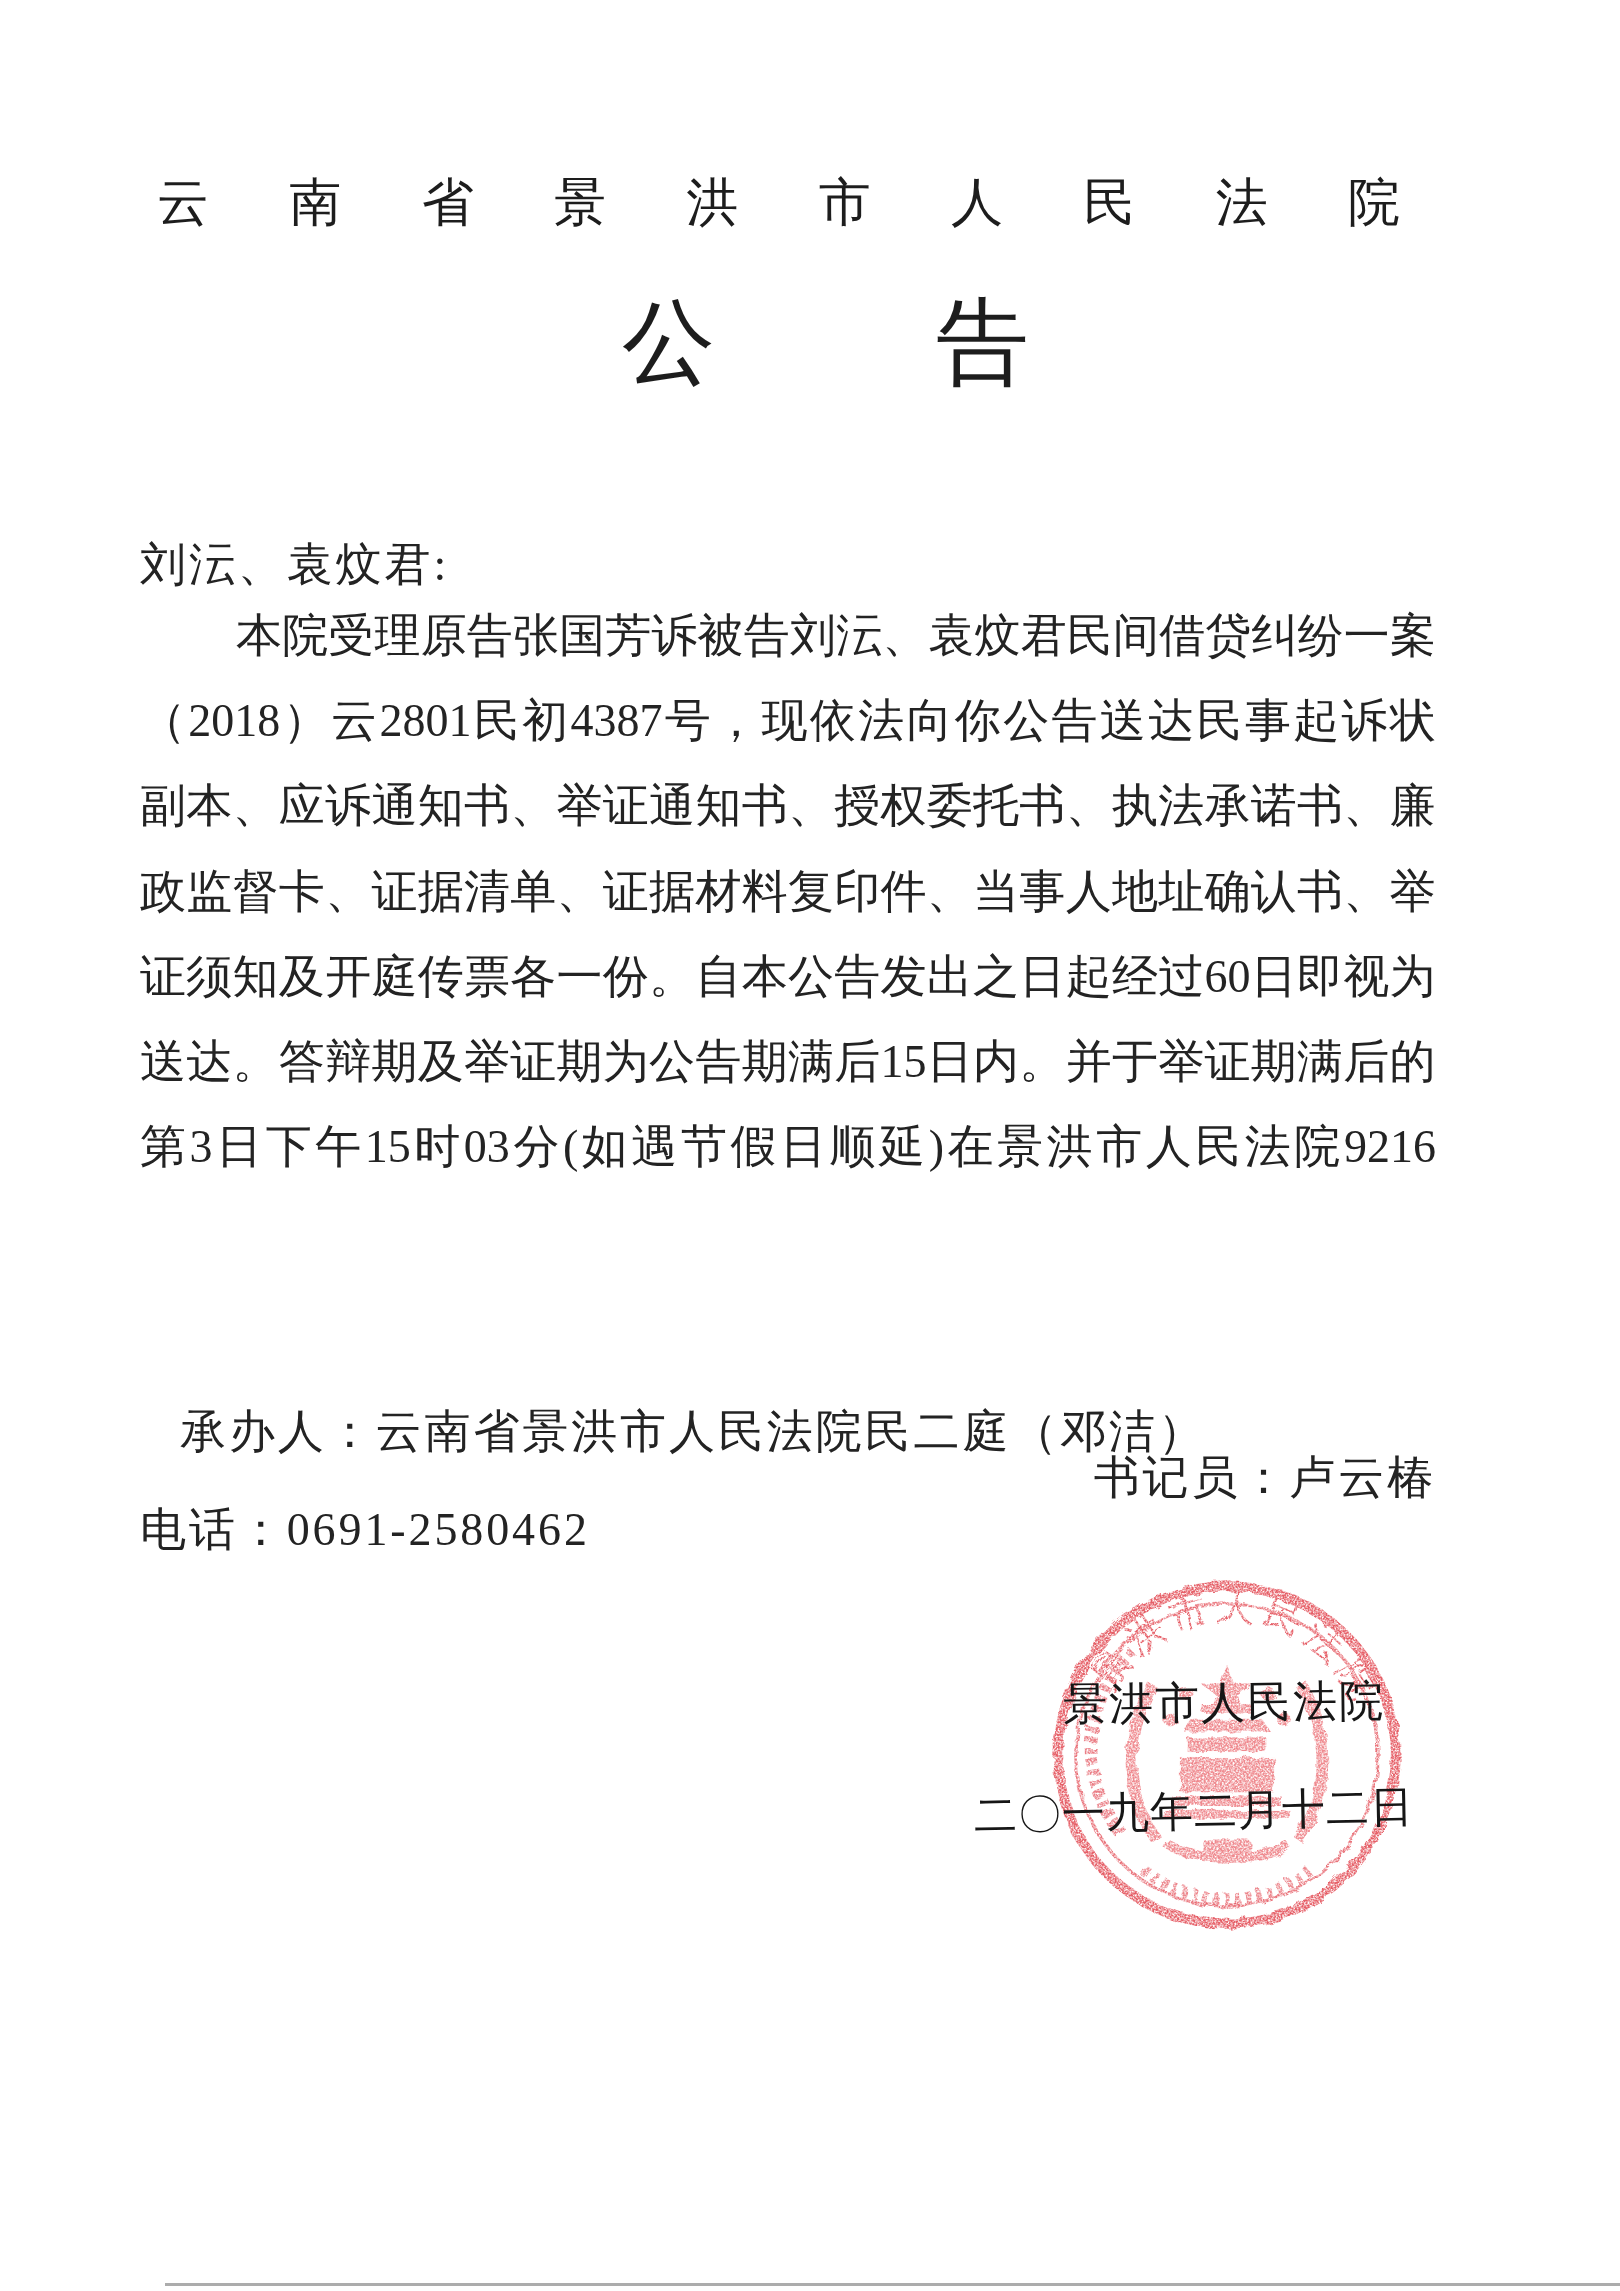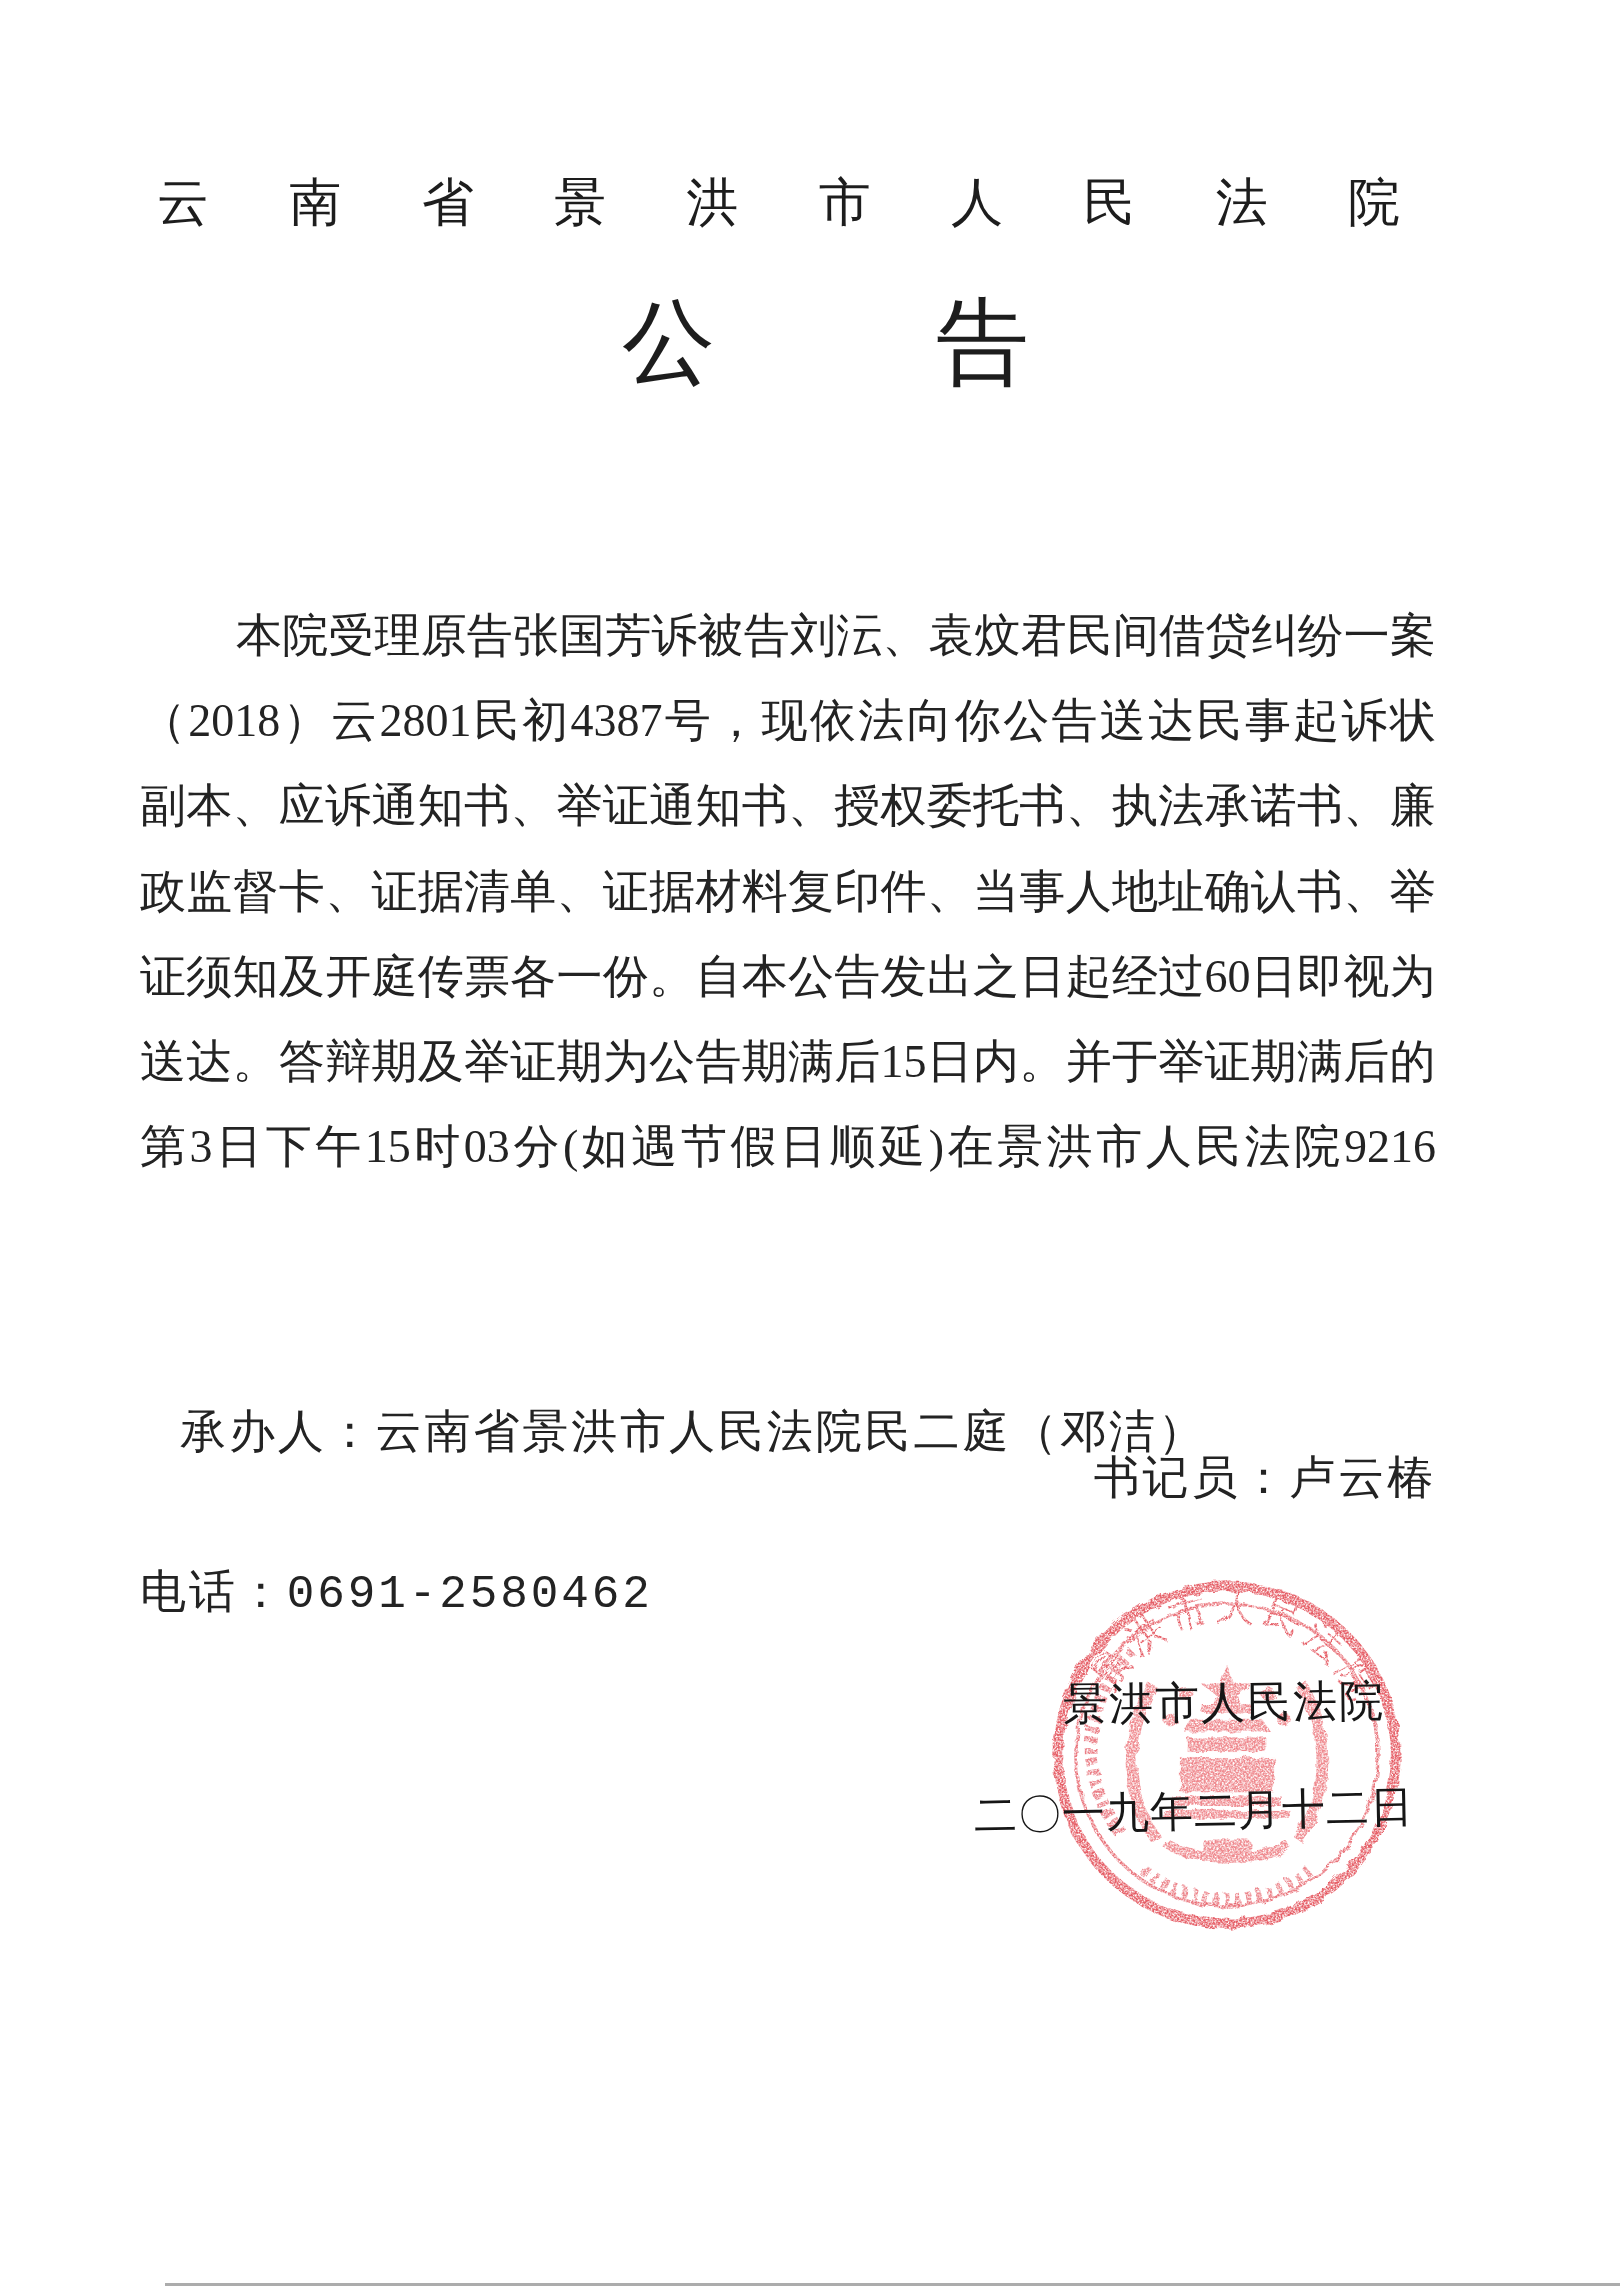--- a/index.html
+++ b/index.html
@@ -35,21 +35,21 @@
   .para-line.indent{padding-left:96px;width:1200px;}
   .para-line.plain{display:block;letter-spacing:2px;}
   .l1{top:608px;}.l2{top:693px;}.l3{top:778px;}.l4{top:864px;}
   .l5{top:949px;}.l6{top:1034px;}.l7{top:1119px;}.l8{top:1205px;}
   .contact-line{
     position:absolute;left:140px;width:1296px;height:57px;
     font-size:46px;line-height:55px;letter-spacing:2.9px;
   }
   .handler{top:1404px;margin-left:40px;}
   .clerk{top:1450px;text-align:right;}
-  .phone{top:1568px;font-family:Liberation Mono, monospace;}
+  .phone{top:1502px;}
   
   .sig-court{
     position:absolute;left:1063px;top:1676px;width:412px;
     font-size:44px;line-height:53px;letter-spacing:2px;color:#161616;
     z-index:3;transform:rotate(-0.6deg);
   }
   .sig-date{
     position:absolute;left:974px;top:1784px;width:510px;
     font-size:43px;line-height:53px;letter-spacing:1px;color:#161616;
     z-index:3;transform:rotate(-1.2deg);
@@ -80,20 +80,21 @@
       <span>人</span>
       <span>民</span>
       <span>法</span>
       <span>院</span>
     </div>
   <div class="notice-title">
       <span>公</span>
       <span>告</span>
     </div>
 
+  <div class="salutation">刘沄、袁炆君:</div>
 
   <div class="para-line indent l1">
       <span>本</span>
       <span>院</span>
       <span>受</span>
       <span>理</span>
       <span>原</span>
       <span>告</span>
       <span>张</span>
       <span>国</span>

